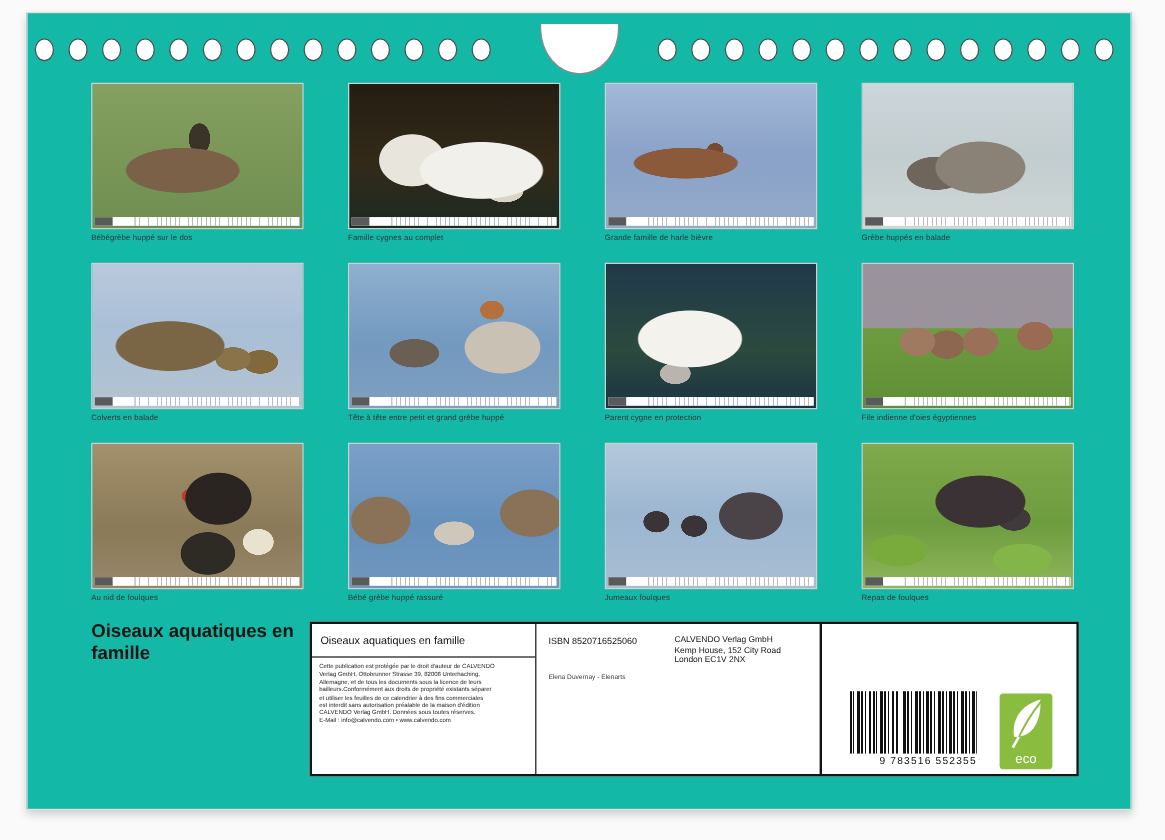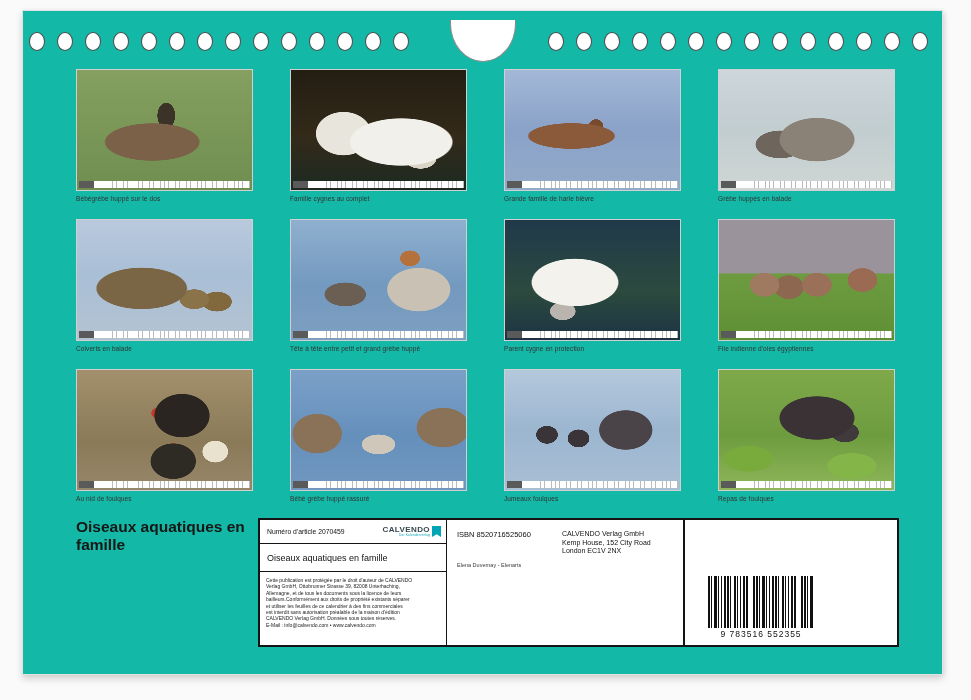--- a/index.html
+++ b/index.html
@@ -112,21 +112,21 @@
   .legal-text { font-size:5px; line-height:6.4px; color:#1c1c1c; white-space:pre-line; }
 
   .isbn-line { position:absolute; left:10px; top:10px; font-size:7.5px; color:#111; }
   .pub-address { position:absolute; left:115px; top:10px; font-size:7px; line-height:8.5px;
                  color:#111; white-space:pre-line; }
   .credit { position:absolute; left:10px; top:42px; font-size:5.5px; color:#3a3a3a; }
 
   .barcode-wrap { position:absolute; left:23px; top:56px; width:106px; height:68px; background:#fff; }
   .bars { width:106px; height:52px; background-color:#fff;
           background-image:repeating-linear-gradient(90deg,#111 0 1.6px,transparent 1.6px 3.2px,#111 3.2px 4px,transparent 4px 6.4px,#111 6.4px 8.6px,transparent 8.6px 9.6px); }
-  .bc-digits { display:block; margin-top:1px; font-size:8.5px; letter-spacing:1px; color:#111; text-align:center; }
+  .bc-digits { display:block; margin-top:1px; font-size:8.5px; letter-spacing:1px; color:#111; text-align:right; }
 
   .eco-badge { position:absolute; left:148px; top:58px; width:44px; height:63px;
                border-radius:3px; display:flex; flex-direction:column; align-items:center; justify-content:flex-end; }
   .eco-leaf { position:absolute; top:3px; left:4px; }
   .eco-word { font-size:11px; color:#fff; margin-bottom:2px; line-height:1; }
 </style>
 </head>
 <body>
 
 <div class="sheet">
@@ -301,30 +301,20 @@
       <figcaption class="cap">Repas de foulques</figcaption>
     </figure>
 
   </div>
 
   <h1 class="big-title">Oiseaux aquatiques en famille</h1>
 
   <div class="info-table">
 
     <div class="col-left">
-      <div class="row-article">
-        <span class="article-label">Numéro d'article 2070459</span>
-        <span class="logo">
-          <span class="logo-text">
-            <span class="logo-word">CALVENDO</span>
-            <span class="logo-tag" style="color:#00a5b5">Der Kalenderverlag</span>
-          </span>
-          <span class="logo-mark" style="background:#00a5b5"></span>
-        </span>
-      </div>
       <div class="row-title">
         <span class="product-title">Oiseaux aquatiques en famille</span>
       </div>
       <div class="row-legal">
         <p class="legal-text">Cette publication est protégée par le droit d'auteur de CALVENDO
 Verlag GmbH, Ottobrunner Strasse 39, 82008 Unterhaching,
 Allemagne, et de tous les documents sous la licence de leurs
 bailleurs.Conformément aux droits de propriété existants séparer
 et utiliser les feuilles de ce calendrier à des fins commerciales
 est interdit sans autorisation préalable de la maison d'édition
@@ -339,17 +329,25 @@
 Kemp House, 152 City Road
 London EC1V 2NX</span>
       <span class="credit">Elena Duvernay - Elenarts</span>
     </div>
 
     <div class="col-right">
       <div class="barcode-wrap">
         <div class="bars"></div>
         <span class="bc-digits">9 783516 552355</span>
       </div>
+      <div class="eco-badge" style="background:#8abd3f">
+        <svg class="eco-leaf" width="36" height="44" viewBox="0 0 36 44">
+          <path d="M30 2 C13 7 6 19 8 33 C21 34 31 23 30 2 Z" fill="#ffffff"></path>
+          <path d="M9 40 C14 28 22 14 31 3" stroke="#8abd3f" stroke-width="1.6" fill="none"></path>
+          <path d="M7 42 L12 33" stroke="#ffffff" stroke-width="2.2" fill="none"></path>
+        </svg>
+        <span class="eco-word">eco</span>
+      </div>
     </div>
 
   </div>
 
 </div>
 
 </body></html>

